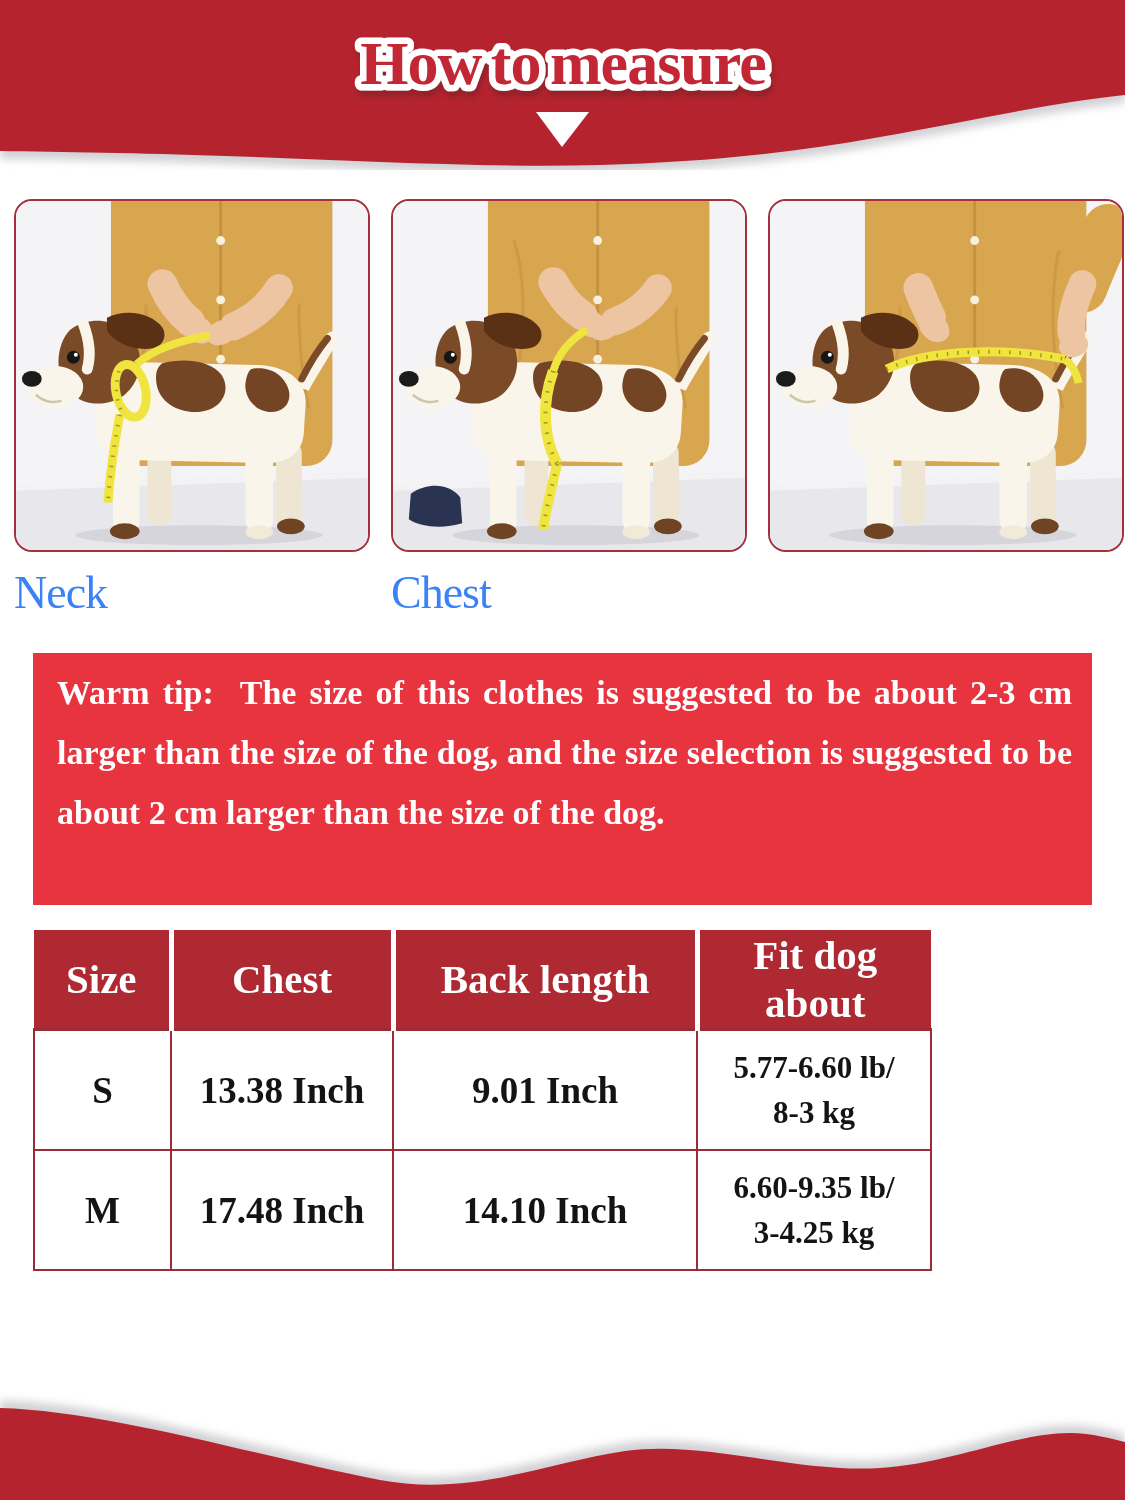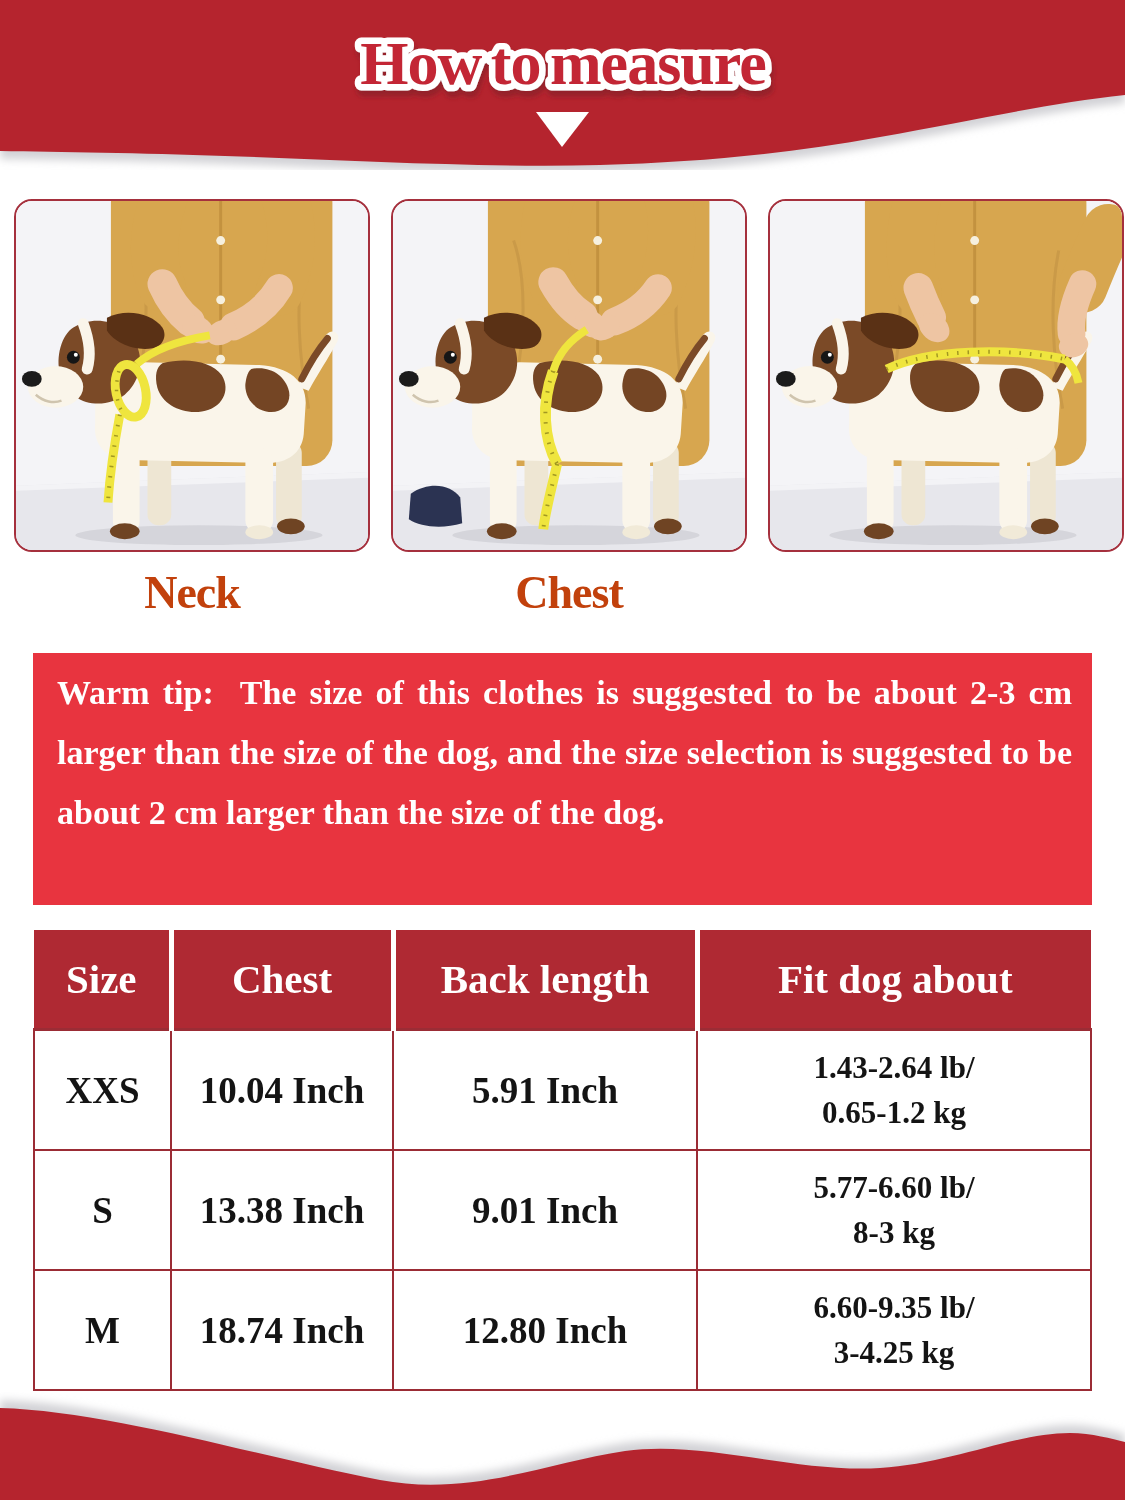--- a/index.html
+++ b/index.html
@@ -11,31 +11,31 @@
   .top-banner svg{display:block;}
 
   
   .photos{position:absolute;left:14px;top:199px;display:flex;gap:21px;}
   .photo-card{width:356px;height:353px;border:2px solid #a5303d;border-radius:18px;
               overflow:hidden;background:#f4f4f7;box-sizing:border-box;}
   .photo-card svg{display:block;width:100%;height:100%;}
 
   
   .photo-labels{position:absolute;left:14px;top:566px;display:flex;gap:21px;}
-  .photo-label{width:356px;text-align:center;font-size:46px;font-weight:bold;color:#c2410c;
+  .photo-label{width:356px;font-size:46px;font-weight:normal;color:#3b82f6;
                letter-spacing:-1px;}
 
   
   .warm-tip{position:absolute;left:33px;top:653px;width:1059px;height:252px;background:#e8343f;
             color:#ffffff;font-weight:bold;font-size:34px;line-height:60px;
             padding:10px 20px 4px 24px;box-sizing:border-box;text-align:justify;}
   .tip-label{margin-right:26px;}
 
   
-  .size-table{position:absolute;left:33px;top:930px;width:1059px;border-collapse:collapse;
+  .size-table{position:absolute;left:33px;top:930px;width:899px;border-collapse:collapse;
               table-layout:fixed;text-align:center;color:#141414;}
   .size-table th{background:#af2933;color:#ffffff;font-size:41px;font-weight:bold;height:96px;
                  border-right:5px solid #ffffff;border-bottom:3px solid #9b2c35;}
   .size-table th:last-child{border-right:none;}
   .size-table td{border:2px solid #9b2c35;font-size:37px;font-weight:bold;height:116px;
                  background:#ffffff;}
   .size-table td .wline{font-size:31px;line-height:45px;}
 
   
   .bottom-wave{position:absolute;left:0;top:1392px;width:1125px;height:108px;}
@@ -234,41 +234,32 @@
     <thead>
       <tr>
         <th>Size</th>
         <th>Chest</th>
         <th>Back length</th>
         <th>Fit dog about</th>
       </tr>
     </thead>
     <tbody>
       <tr>
-        <td>XXS</td>
-        <td>10.04 Inch</td>
-        <td>5.91 Inch</td>
-        <td>
-          <div class="wline">1.43-2.64 lb/</div>
-          <div class="wline">0.65-1.2 kg</div>
-        </td>
-      </tr>
-      <tr>
         <td>S</td>
         <td>13.38 Inch</td>
         <td>9.01 Inch</td>
         <td>
           <div class="wline">5.77-6.60 lb/</div>
           <div class="wline">8-3 kg</div>
         </td>
       </tr>
       <tr>
         <td>M</td>
-        <td>18.74 Inch</td>
-        <td>12.80 Inch</td>
+        <td>17.48 Inch</td>
+        <td>14.10 Inch</td>
         <td>
           <div class="wline">6.60-9.35 lb/</div>
           <div class="wline">3-4.25 kg</div>
         </td>
       </tr>
     </tbody>
   </table>
 
   <footer class="bottom-wave">
     <svg viewBox="0 0 1125 108" width="1125" height="108">

